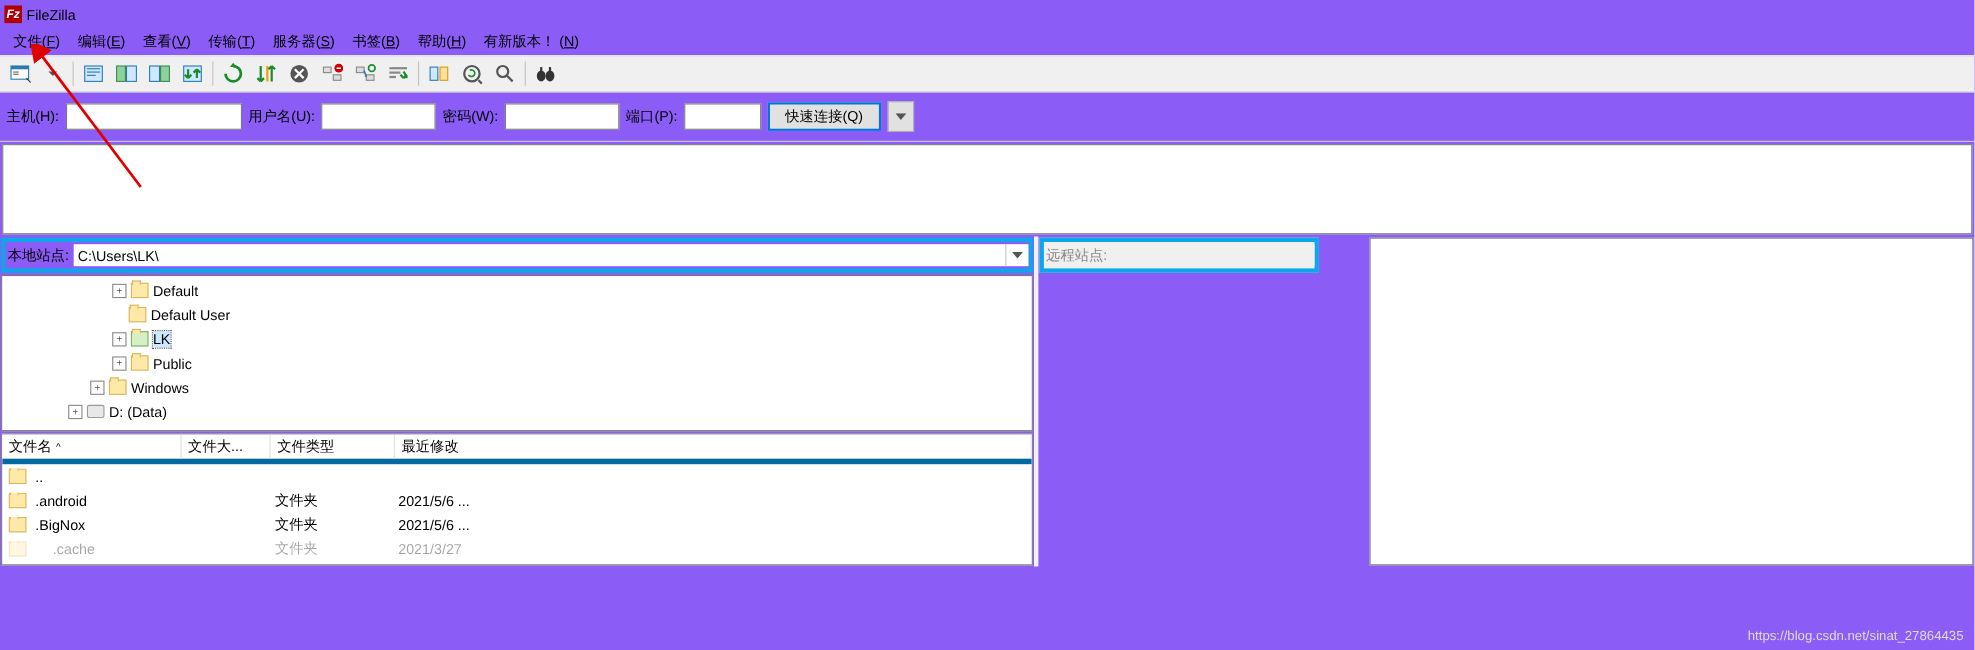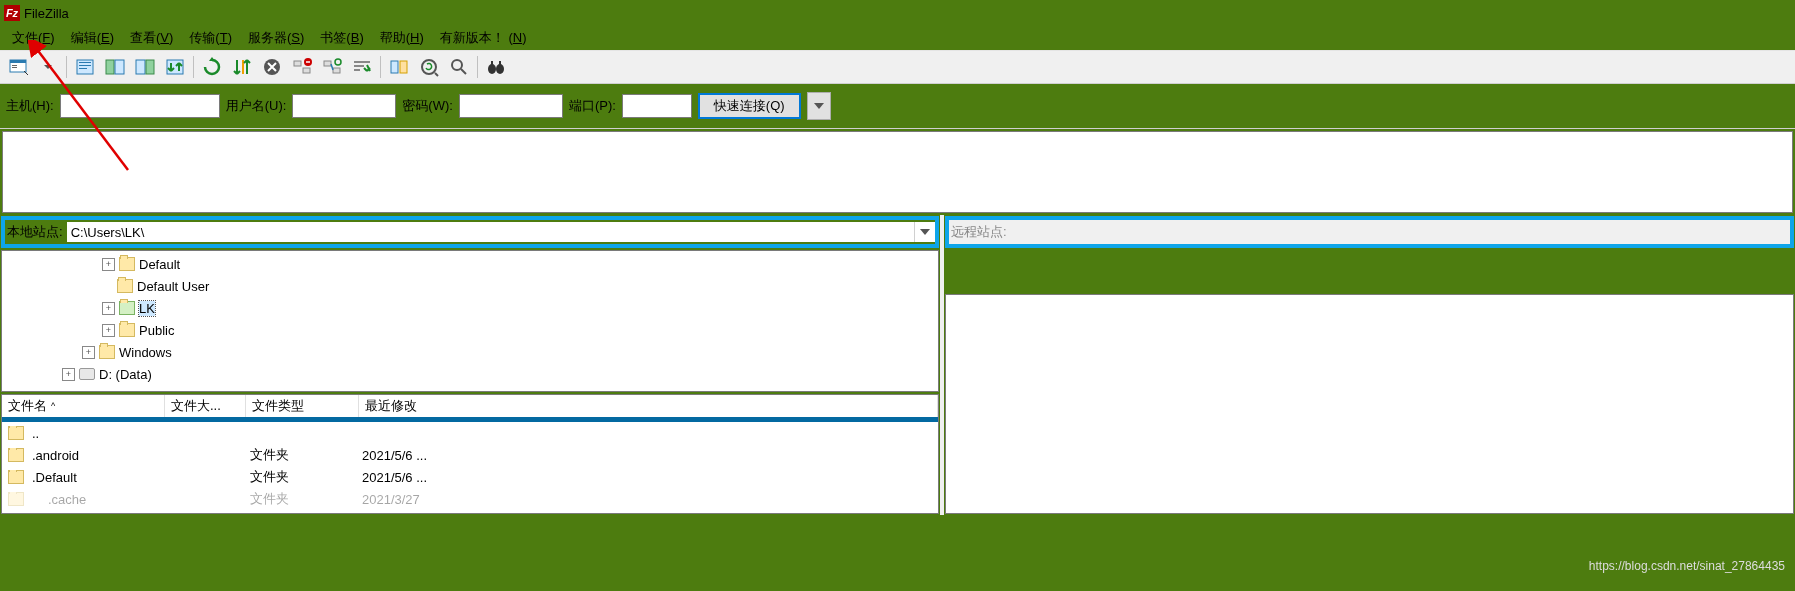--- a/index.html
+++ b/index.html
@@ -1,16 +1,16 @@
 <!DOCTYPE html>
 <html><head>
 <meta charset="utf-8">
 <style>
   html,body{margin:0;padding:0;font-family:"Microsoft YaHei","Segoe UI",sans-serif;font-size:13px;color:#000;background:#fff;}
-  .app{width:1795px;height:591px;position:relative;overflow:hidden;background:#4d7c0f;}
+  .app{width:1795px;height:591px;position:relative;overflow:hidden;background:#8b5cf6;}
   
   .titlebar{height:22px;display:flex;align-items:center;padding:2px 4px;gap:4px;}
   .fz-logo{width:16px;height:16px;background:#b00000;display:flex;align-items:center;justify-content:center;color:#fff;font-size:11px;font-weight:bold;font-style:italic;}
   .title-text{font-size:13px;}
   
   .menubar{height:24px;border-bottom:1px solid #e5e5e5;display:flex;align-items:center;padding:0 4px;gap:0;}
   .menu-item{padding:2px 8px;cursor:default;}
   .menu-item u{text-decoration:underline;}
   
   .toolbar{height:32px;background:#f0f0f0;border-bottom:1px solid #d0d0d0;display:flex;align-items:center;padding:0 4px;gap:2px;}
@@ -21,21 +21,21 @@
   .quickbar{height:36px;display:flex;align-items:center;padding:4px 6px;gap:6px;border-bottom:1px solid #d0d0d0;}
   .q-label{font-size:13px;white-space:nowrap;}
   .q-input{height:22px;border:1px solid #7a7a7a;padding:0 4px;font-size:13px;background:#fff;}
   .q-btn{height:26px;padding:0 14px;border:2px solid #0078d7;background:#e1e1e1;font-size:13px;}
   .q-drop{width:22px;height:26px;border:1px solid #adadad;background:#e1e1e1;display:flex;align-items:center;justify-content:center;}
   
   .logpane{height:80px;border:1px solid #7a7a7a;margin:2px;background:#fff;}
   
   .main{display:flex;height:300px;}
   .local-pane{flex:0 0 940px;display:flex;flex-direction:column;border-right:4px solid #f0f0f0;}
-  .remote-pane{flex:1;display:flex;flex-direction:column;gap:44px;}
+  .remote-pane{flex:1;display:flex;flex-direction:row;gap:44px;}
   .site-row{display:flex;align-items:center;height:24px;border:4px solid #0ea5e9;margin:1px;}
   .site-label{padding:0 4px 0 2px;white-space:nowrap;}
   .site-input{flex:1;height:20px;border:none;padding:0 4px;font-size:13px;}
   .site-drop{width:20px;height:20px;display:flex;align-items:center;justify-content:center;background:#fff;border-left:1px solid #d0d0d0;}
   .disabled{color:#888;background:#f0f0f0;}
   
   .tree-wrap{flex:0 0 140px;border:1px solid #7a7a7a;margin:1px;overflow-y:scroll;position:relative;background:#fff;}
   .tree{padding:2px 0;}
   .tree-row{display:flex;align-items:center;height:22px;white-space:nowrap;font-size:13px;}
   .twisty{width:11px;height:11px;border:1px solid #888;display:flex;align-items:center;justify-content:center;font-size:9px;line-height:1;margin-right:4px;color:#555;}
@@ -52,21 +52,21 @@
   .fl-col{border-right:1px solid #e0e0e0;padding:2px 6px;font-size:13px;display:flex;align-items:center;gap:4px;}
   .sort-arrow{font-size:9px;}
   .fl-row{display:flex;height:22px;align-items:center;}
   .fl-cell{padding:0 6px;font-size:13px;overflow:hidden;white-space:nowrap;}
   
   .tree-wrap::-webkit-scrollbar,.filelist::-webkit-scrollbar{width:17px;}
   .tree-wrap::-webkit-scrollbar-thumb,.filelist::-webkit-scrollbar-thumb{background:#c1c1c1;}
   .tree-wrap::-webkit-scrollbar-track,.filelist::-webkit-scrollbar-track{background:#f0f0f0;}
   
   .arrow{position:absolute;pointer-events:none;}
-  .watermark{position:absolute;right:10px;bottom:18px;color:#ddd;font-size:12px;}
+  .watermark{position:absolute;right:10px;bottom:6px;color:#ddd;font-size:12px;}
 </style>
 </head>
 <body>
 
 <div class="app">
 
   <div class="titlebar">
     <div class="fz-logo">Fz</div>
     <span class="title-text">FileZilla</span>
   </div>
@@ -309,21 +309,21 @@
               </div>
               <div class="fl-cell" style="width: 68px;"></div>
               <div class="fl-cell" style="width: 100px;">文件夹</div>
               <div class="fl-cell" style="flex: 1 1 0%;">2021/5/6 ...</div>
             </div>
             <div class="fl-row">
               <div class="fl-cell" style="width: 150px; display: flex; align-items: center; gap: 4px;">
                 <span class="ficon">
                   <span class="folder"></span>
                 </span>
-                <span>.Default</span>
+                <span>.BigNox</span>
               </div>
               <div class="fl-cell" style="width: 68px;"></div>
               <div class="fl-cell" style="width: 100px;">文件夹</div>
               <div class="fl-cell" style="flex: 1 1 0%;">2021/5/6 ...</div>
             </div>
             <div class="fl-row" style="opacity: 0.35;">
               <div class="fl-cell" style="width: 150px; display: flex; align-items: center; gap: 20px;">
                 <span class="ficon">
                   <span class="folder"></span>
                 </span>

